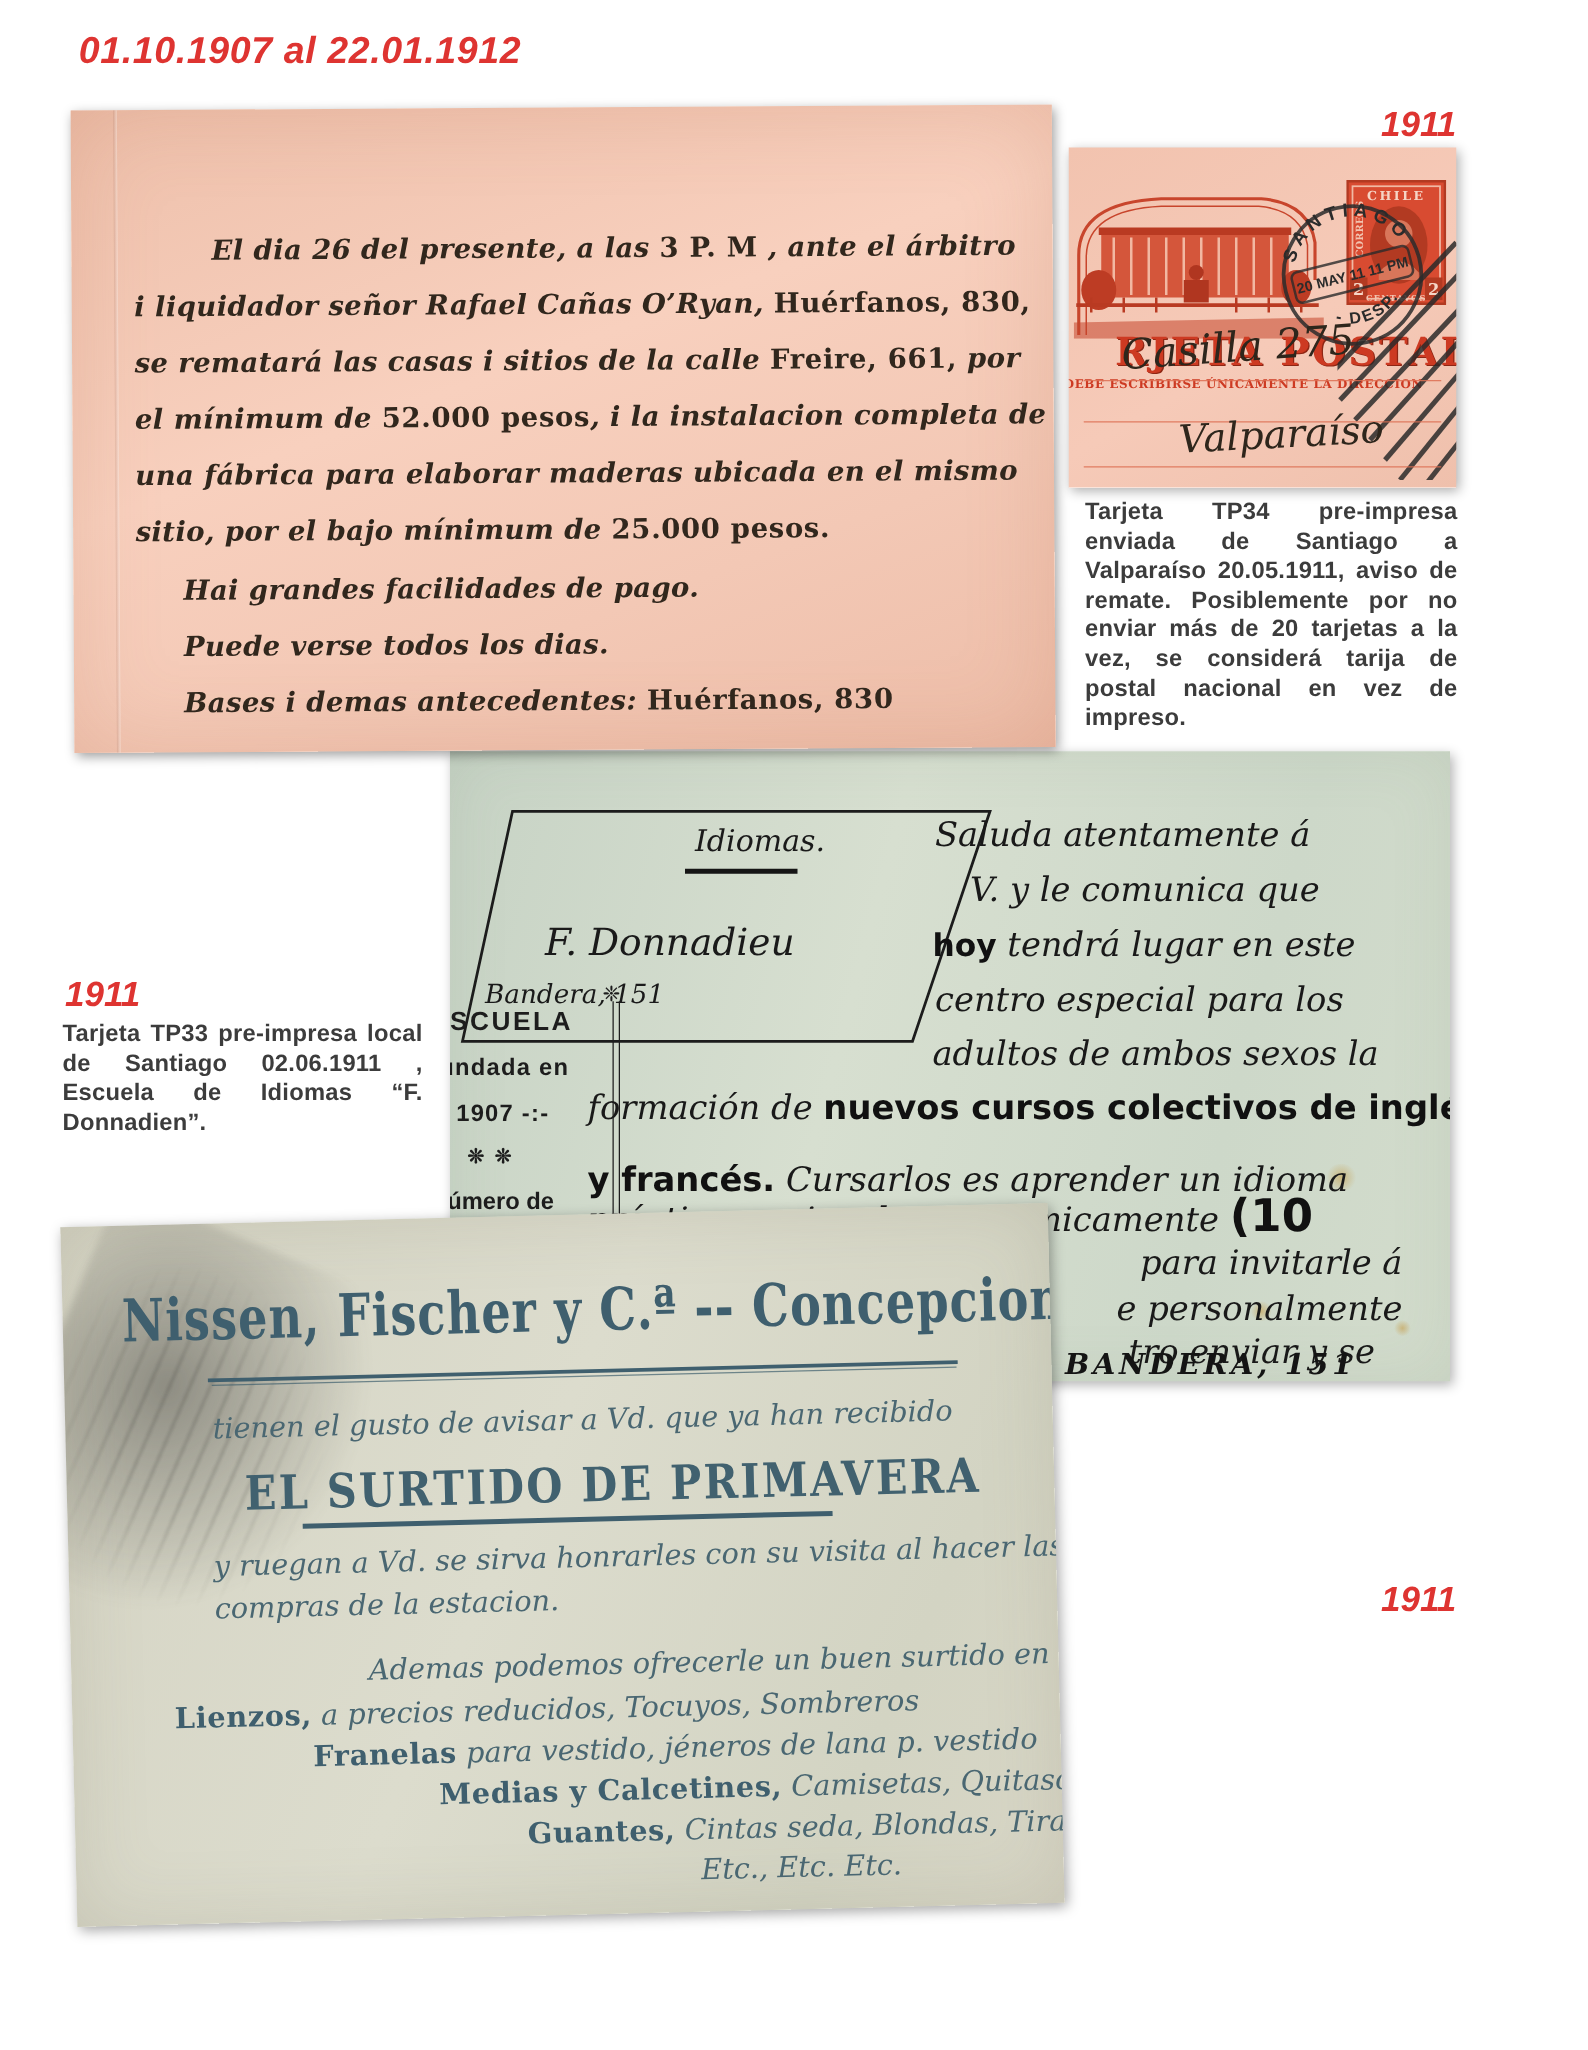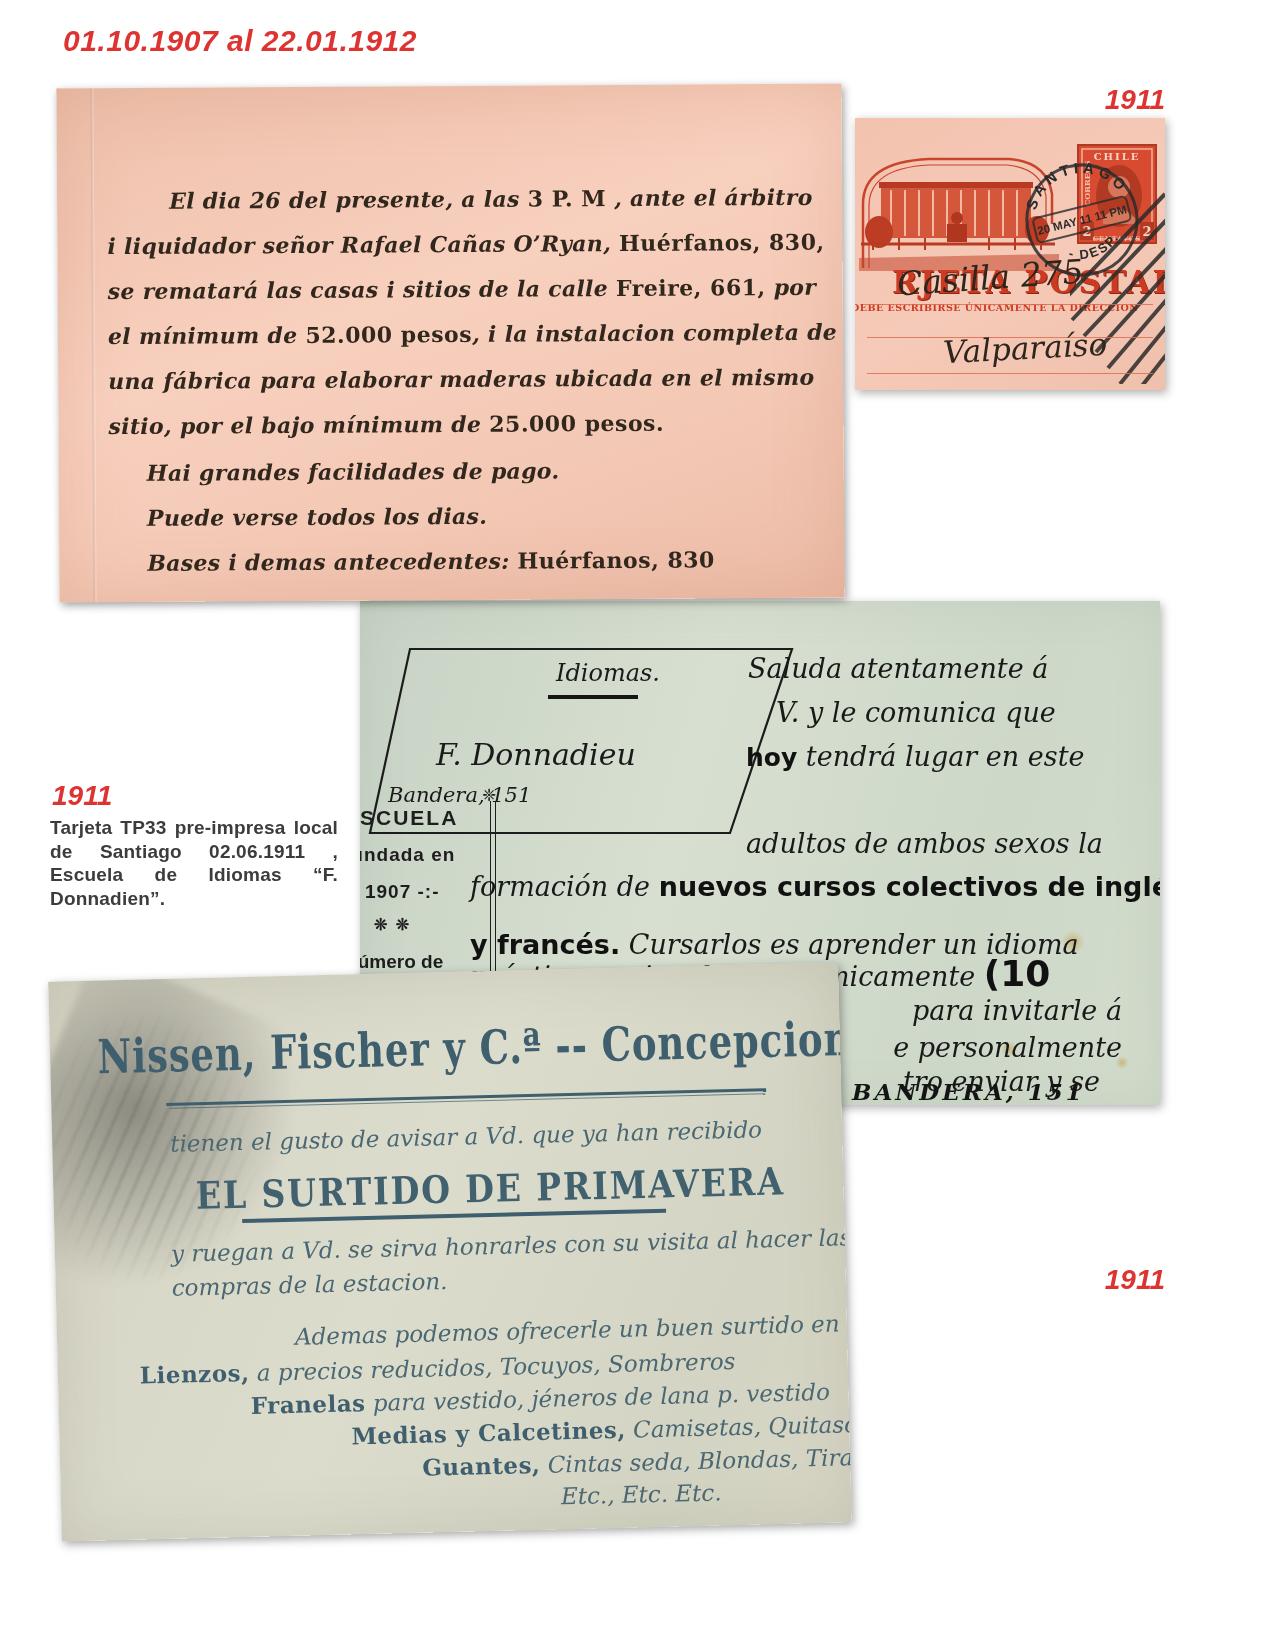--- a/index.html
+++ b/index.html
@@ -95,20 +95,21 @@
     <div class="colsans" style="left:-16px;top:243px;font-size:19px;letter-spacing:1px;">fundada en</div>
     <div class="colsans" style="left:-16px;top:280px;font-size:19px;letter-spacing:1px;">:- 1907 -:-</div>
     <div class="colsans" style="left:14px;top:314px;font-size:16px;">❊ ❊</div>
     <div class="colsans" style="left:-16px;top:350px;font-size:19px;font-weight:bold;letter-spacing:0;">Número de</div>
     <div class="vrule" style="left:130px;top:200px;height:196px;"></div>
     <div class="abs" style="left:122px;top:184px;font-size:17px;color:#1d1d1d;">❈</div>
 
     <div class="script" style="left:388px;top:52px;">Saluda atentamente á</div>
     <div class="script" style="left:392px;top:96px;margin-left:24px;">V. y le comunica que</div>
     <div class="script" style="left:386px;top:140px;text-align:center;"><span class="heavy">hoy</span><span> tendrá lugar en este</span></div>
+    <div class="script" style="left:388px;top:184px;">centro especial para los</div>
     <div class="script" style="left:386px;top:227px;">adultos de ambos sexos la</div>
 
     <div class="script" style="left:110px;top:270px;"><span>formación de </span><span class="heavy" style="font-size:27px;">nuevos cursos colectivos de inglés</span></div>
     <div class="script" style="left:110px;top:328px;"><span class="heavy" style="font-size:27px;">y francés.</span><span> Cursarlos es aprender un idioma</span></div>
     <div class="script" style="left:110px;top:352px;"><span>práctico, racional y económicamente </span><span class="heavy" style="font-size:36px;">(10</span></div>
     <div class="script heavy" style="left:112px;top:390px;font-size:27px;">pesos mensuales).</div>
 
     <div class="script" style="left:380px;top:431px;width:382px;text-align:right;">e personalmente</div>
     <div class="script" style="left:380px;top:394px;width:382px;text-align:right;">para invitarle á</div>
     <div class="script" style="left:380px;top:465px;width:360px;text-align:right;">tro enviar y se</div>
@@ -211,20 +212,21 @@
       </g>
     </svg>
 
     <div class="redline" style="top:186px;"></div>
     <div class="redline" style="top:219px;"></div>
     <div class="redline" style="top:255px;"></div>
     <div class="hand" style="left:42px;top:140px;transform:rotate(-4deg);">Casilla 275</div>
     <div class="hand" style="left:88px;top:212px;font-size:31px;transform:rotate(-3deg);">Valparaíso</div>
   </div>
 
+  <div class="cap" style="left:868px;top:398px;width:298px;">Tarjeta TP34 pre-impresa enviada de Santiago a Valparaíso 20.05.1911, aviso de remate. Posiblemente por no enviar más de 20 tarjetas a la vez, se considerá tarija de postal nacional en vez de impreso.</div>
 
   <div class="year" style="left:52px;top:780px;">1911</div>
   <div class="cap" style="left:50px;top:816px;width:288px;">Tarjeta TP33 pre-impresa local de Santiago 02.06.1911 , Escuela de Idiomas “F. Donnadien”.</div>
 
   <div class="card nissencard">
     <div class="smudge"></div>
     <div class="streaks"></div>
 
     <div class="ntitle">Nissen, Fischer y C.ª -- Concepcion</div>
     <div class="nrule" style="left:115px;top:124px;width:600px;height:3px;"></div>

